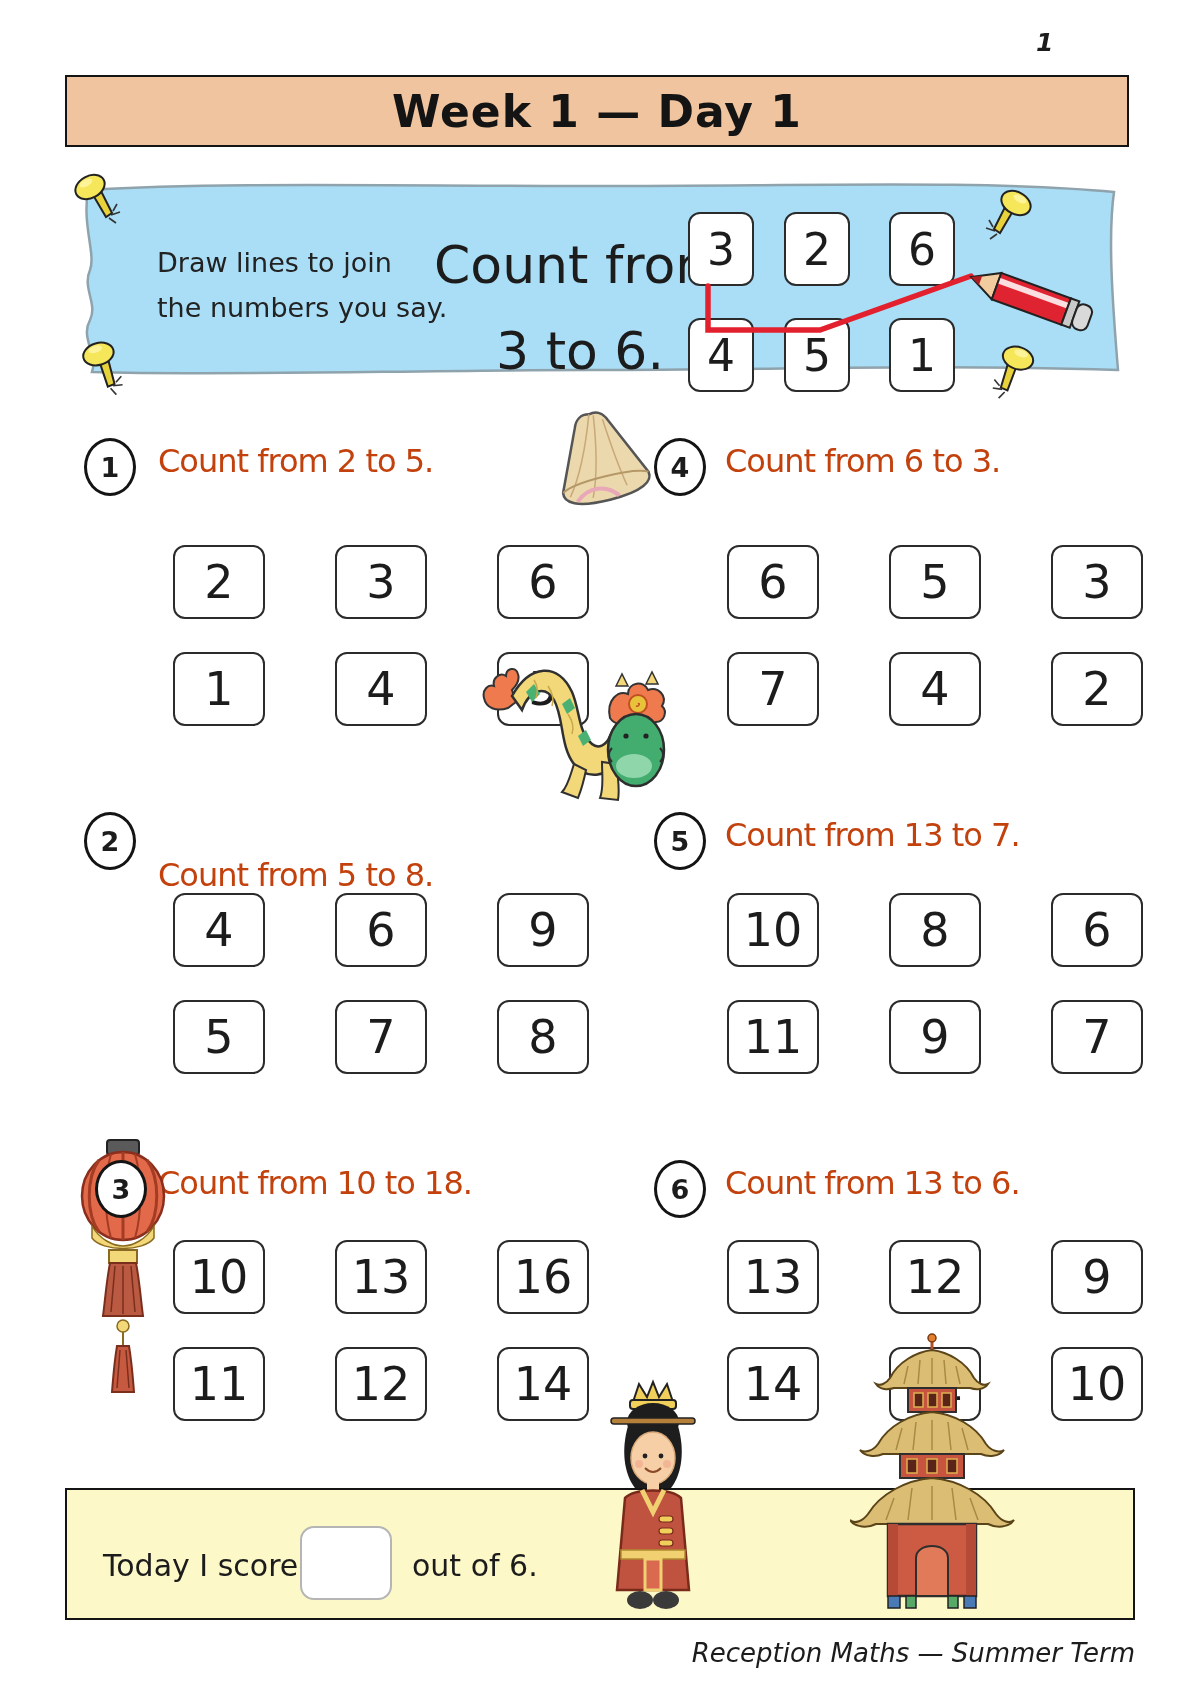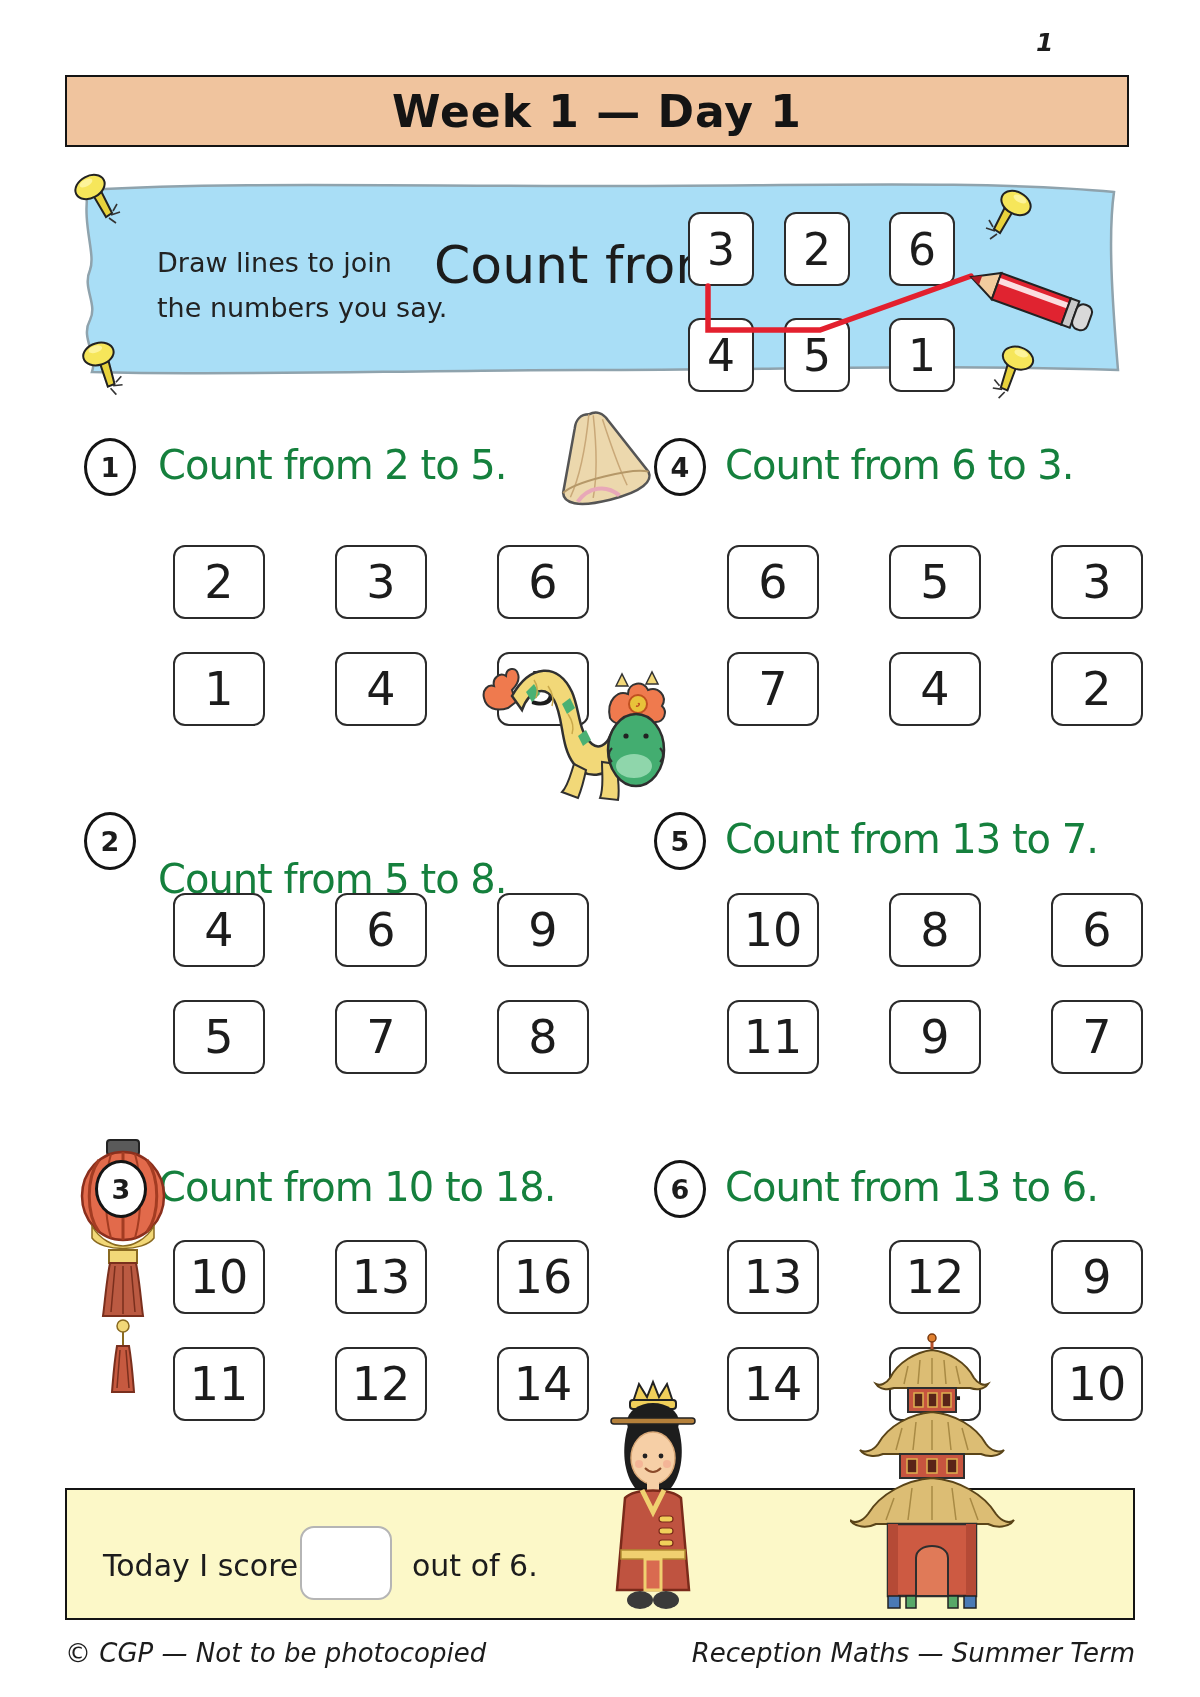--- a/index.html
+++ b/index.html
@@ -14,21 +14,21 @@
   .bigprompt{position:absolute;left:415px;top:222px;width:330px;z-index:2;text-align:center;
         font-size:52px;line-height:86px;color:#1c1c1c;}
   .ebox{position:absolute;width:66px;height:74px;background:#fff;border:2.5px solid #2b2b2b;border-radius:12px;
         box-sizing:border-box;display:flex;align-items:center;justify-content:center;font-size:44px;z-index:3;}
   .joinline{position:absolute;left:0;top:0;z-index:6;pointer-events:none;}
   .pencil{position:absolute;left:968px;top:258px;z-index:7;transform:rotate(20deg);transform-origin:6px 20px;}
   .pin{position:absolute;z-index:8;}
   .qcircle{position:absolute;width:52px;height:58px;background:#fff;border:3px solid #141414;border-radius:50%;
         box-sizing:border-box;display:flex;align-items:center;justify-content:center;
         font-size:27px;font-weight:bold;z-index:5;}
-  .qprompt{position:absolute;font-size:40px;letter-spacing:-1px;white-space:nowrap;z-index:2;color:#15803d;}
+  .qprompt{position:absolute;font-size:32px;letter-spacing:-1px;white-space:nowrap;z-index:2;color:#c2410c;}
   .boxrow{position:absolute;display:flex;gap:70px;z-index:3;}
   .nbox{width:92px;height:74px;background:#fff;border:2.5px solid #2b2b2b;border-radius:12px;
         box-sizing:border-box;display:flex;align-items:center;justify-content:center;font-size:46px;}
   .deco{position:absolute;z-index:4;}
   .deco.front{z-index:9;}
   .scorebar{position:absolute;left:65px;top:1488px;width:1070px;height:132px;background:#fcf8c8;
         border:2.5px solid #141414;box-sizing:border-box;z-index:2;}
   .score-label{position:absolute;font-size:30px;z-index:3;color:#1c1c1c;}
   .score-field{position:absolute;left:300px;top:1526px;width:92px;height:74px;background:#fff;
         border:2px solid #b5b5b5;border-radius:14px;box-sizing:border-box;z-index:3;}
@@ -58,20 +58,21 @@
              C 28,78 14,50 20,14 Z" fill="#a9def6" stroke="#8fa3ad" stroke-width="2.5"></path>
   </svg>
 
   <div class="instr">
     <div>Draw lines to join</div>
     <div>the numbers you say.</div>
   </div>
 
   <div class="bigprompt">
     <div>Count from</div>
+    <div>3 to 6.</div>
   </div>
 
   <div class="ebox" style="left:688px;top:212px">3</div>
   <div class="ebox" style="left:784px;top:212px">2</div>
   <div class="ebox" style="left:889px;top:212px">6</div>
   <div class="ebox" style="left:688px;top:318px">4</div>
   <div class="ebox" style="left:784px;top:318px">5</div>
   <div class="ebox" style="left:889px;top:318px">1</div>
 
   <svg class="joinline" width="1200" height="400" viewBox="0 0 1200 400">
@@ -304,16 +305,15 @@
     <rect x="56" y="264" width="10" height="12" fill="#58a868" stroke="#222" stroke-width="1.5"></rect>
     <rect x="98" y="264" width="10" height="12" fill="#58a868" stroke="#222" stroke-width="1.5"></rect>
     <rect x="114" y="264" width="12" height="12" fill="#4a7ab5" stroke="#222" stroke-width="1.5"></rect>
   </svg>
 
   <div class="scorebar"></div>
   <div class="score-label" style="left:103px;top:1548px">Today I scored</div>
   <div class="score-field"></div>
   <div class="score-label" style="left:412px;top:1548px">out of 6.</div>
 
-  <div class="footer-left">© CGP — Not to be photocopied</div>
   <div class="footer-right">Reception Maths — Summer Term</div>
 
 </div>
 
 </body></html>

